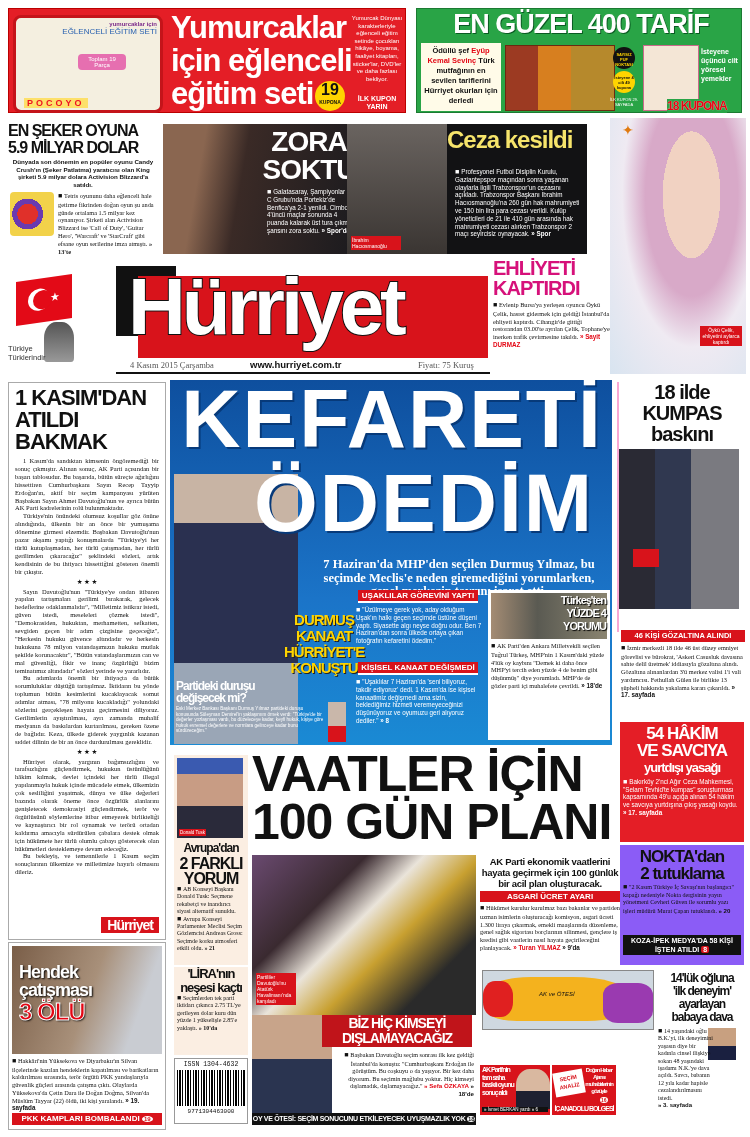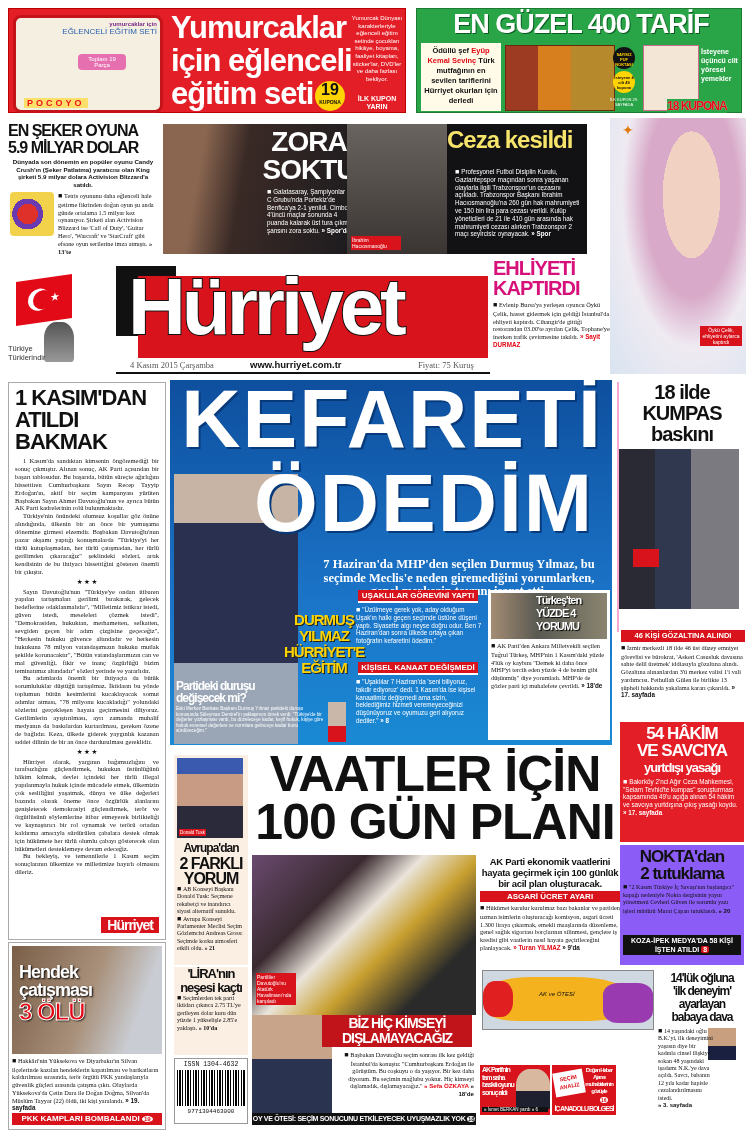--- a/index.html
+++ b/index.html
@@ -154,36 +154,36 @@
     <span>PKK KAMPLARI BOMBALANDI</span>
     <span style="background:#fff;color:#d8131b;border-radius:50%;padding:0 2px;font-size:6px">19</span>
   </div>
 </div>
 
 <div class="abs" style="left:170px;top:380px;width:442px;height:365px;background:linear-gradient(180deg,#0e4f9e 0%,#1b74c8 60%,#1a8ad4 100%);overflow:hidden">
   <div class="abs" style="left:4px;top:94px;width:124px;height:270px;background:linear-gradient(180deg,#c8b4a4 0 18%,#2a3050 18% 70%,#9aa6b6 70%)"></div>
   <div class="abs cond white" style="left:10px;top:-4px;width:424px;text-align:center;font-size:82px;line-height:86px;letter-spacing:2px;text-shadow:2px 2px 0 #073a7a">KEFARETİ</div>
   <div class="abs cond white" style="left:74px;top:80px;width:360px;text-align:center;font-size:82px;line-height:86px;letter-spacing:2px;text-shadow:2px 2px 0 #073a7a">ÖDEDİM</div>
   <div class="abs serif white" style="left:140px;top:178px;width:298px;font-size:12.5px;line-height:13.5px;font-weight:bold;text-align:center">7 Haziran'da MHP'den seçilen Durmuş Yılmaz, bu seçimde Meclis'e neden giremediğini yorumlarken, genel merkezin tavrını işaret etti.</div>
-  <div class="abs cond" style="left:114px;top:232px;width:80px;font-size:15px;line-height:16px;color:#ffd400;text-align:center;text-shadow:1px 1px 0 #222">DURMUŞ YILMAZ HÜRRİYET'E EĞİTİM</div>
+  <div class="abs cond" style="left:114px;top:232px;width:80px;font-size:15px;line-height:16px;color:#ffd400;text-align:center;text-shadow:1px 1px 0 #222">DURMUŞ KANAAT HÜRRİYET'E KONUŞTU</div>
   <div class="abs" style="left:6px;top:300px;width:150px">
     <div class="cond white" style="font-size:12px;line-height:12px;width:90px">Partideki duruşu değişecek mi?</div>
     <div class="white" style="font-size:4.6px;line-height:5.6px;margin-top:2px">Eski Merkez Bankası Başkanı Durmuş Yılmaz partideki duruşu konusunda Süleyman Demirel'in yaklaşımını örnek verdi: "Türkiye'de bir değerler yozlaşması vardı, bu düzeleceye kadar, keyfi hukuk, kişiye göre hukuk evrensel değerlere ve normlara gelinceye kadar bunu sürdüreceğim."</div>
   </div>
   <div class="abs" style="left:158px;top:322px;width:18px;height:40px;background:linear-gradient(180deg,#c9b7aa 0 60%,#d8131b 60%)"></div>
   <div class="abs bar-red" style="left:188px;top:210px;width:120px;font-size:8px;line-height:11px;border-bottom:2px solid #fff">UŞAKLILAR GÖREVİNİ YAPTI</div>
   <div class="abs white" style="left:186px;top:226px;width:126px;font-size:6.3px;line-height:7.8px"><span class="bullet">"Üzülmeye gerek yok, aday olduğum Uşak'ın halkı geçen seçimde üstüne düşeni yaptı. Siyasette algı neyse doğru odur. Ben 7 Haziran'dan sonra ülkede ortaya çıkan fotoğrafın kefaretini ödedim."</span></div>
   <div class="abs bar-red" style="left:188px;top:282px;width:120px;font-size:8px;line-height:11px;border-bottom:2px solid #fff">KİŞİSEL KANAAT DEĞİŞMEDİ</div>
   <div class="abs white" style="left:186px;top:298px;width:126px;font-size:6.3px;line-height:7.8px">
     <span class="bullet">"Uşaklılar 7 Haziran'da 'seni biliyoruz, takdir ediyoruz' dedi. 1 Kasım'da ise kişisel kanaatimiz değişmedi ama sizin, beklediğimiz hizmeti veremeyeceğinizi düşünüyoruz ve oyumuzu geri alıyoruz dediler."</span>
     <b>» 8</b>
   </div>
   <div class="abs" style="left:318px;top:210px;width:122px;height:150px;background:#fff;padding:3px">
     <div class="abs" style="left:3px;top:3px;width:116px;height:46px;background:linear-gradient(90deg,#a48c74,#5a5a52 40%,#8a8470)"></div>
-    <div class="abs cond white" style="left:48px;top:4px;width:70px;text-align:left;font-size:11px;line-height:13px;text-shadow:1px 1px 1px #000">
+    <div class="abs cond white" style="left:48px;top:4px;width:70px;text-align:right;font-size:11px;line-height:13px;text-shadow:1px 1px 1px #000">
       <div>Türkeş'ten</div>
       <div>YÜZDE 4</div>
       <div>YORUMU</div>
     </div>
     <div class="abs serif" style="left:3px;top:52px;width:116px;font-size:6.3px;line-height:7.8px">
       <span class="bullet">AK Parti'den Ankara Milletvekili seçilen Tuğrul Türkeş, MHP'nin 1 Kasım'daki yüzde 4'lük oy kaybını "Demek ki daha önce MHP'yi tercih eden yüzde 4 de benim gibi düşünmüş" diye yorumladı. MHP'de de gözler parti içi muhalefete çevrildi.</span>
       <b style="font-family:'Liberation Sans',sans-serif">» 18'de</b>
     </div>
   </div>
 </div>
@@ -243,21 +243,21 @@
     <b>» 10'da</b>
   </div>
 </div>
 
 <div class="abs" style="left:174px;top:1058px;width:74px;height:66px;background:#fff;border:1px solid #999;padding:2px">
   <div style="font-family:'Liberation Mono',monospace;font-size:6.5px;text-align:center">ISSN 1304-4632</div>
   <div style="height:36px;margin:2px 0;background:repeating-linear-gradient(90deg,#000 0 1px,#fff 1px 2px,#000 2px 4px,#fff 4px 5px,#000 5px 6px,#fff 6px 8px)"></div>
   <div style="font-family:'Liberation Mono',monospace;font-size:6px;text-align:center">9771304463000</div>
 </div>
 
-<div class="abs cond" style="left:252px;top:750px;width:366px;text-align:center;font-size:50px;line-height:48px;color:#111">
+<div class="abs cond" style="left:252px;top:750px;width:366px;font-size:50px;line-height:48px;color:#111">
   <div>VAATLER İÇİN</div>
   <div>100 GÜN PLANI</div>
 </div>
 <div class="abs" style="left:252px;top:855px;width:224px;height:160px;background:linear-gradient(135deg,#6a4a70,#3a2a30 30%,#eae4da 45%,#c8a030 60%,#2a2a2a 80%)">
   <div class="abs" style="left:4px;top:118px;width:40px;font-size:5px;background:#d8131b;color:#fff;padding:1px">Partililer Davutoğlu'nu Atatürk Havalimanı'nda karşıladı</div>
 </div>
 <div class="abs" style="left:480px;top:856px;width:140px">
   <div class="cond" style="font-size:9.5px;line-height:11px;text-align:center;letter-spacing:-0.3px">AK Parti ekonomik vaatlerini hayata geçirmek için 100 günlük bir acil plan oluşturacak.</div>
   <div class="bar-red" style="font-size:8px;line-height:11px;margin:2px 0">ASGARİ ÜCRET AYARI</div>
   <div class="serif" style="font-size:6.3px;line-height:7.8px">

